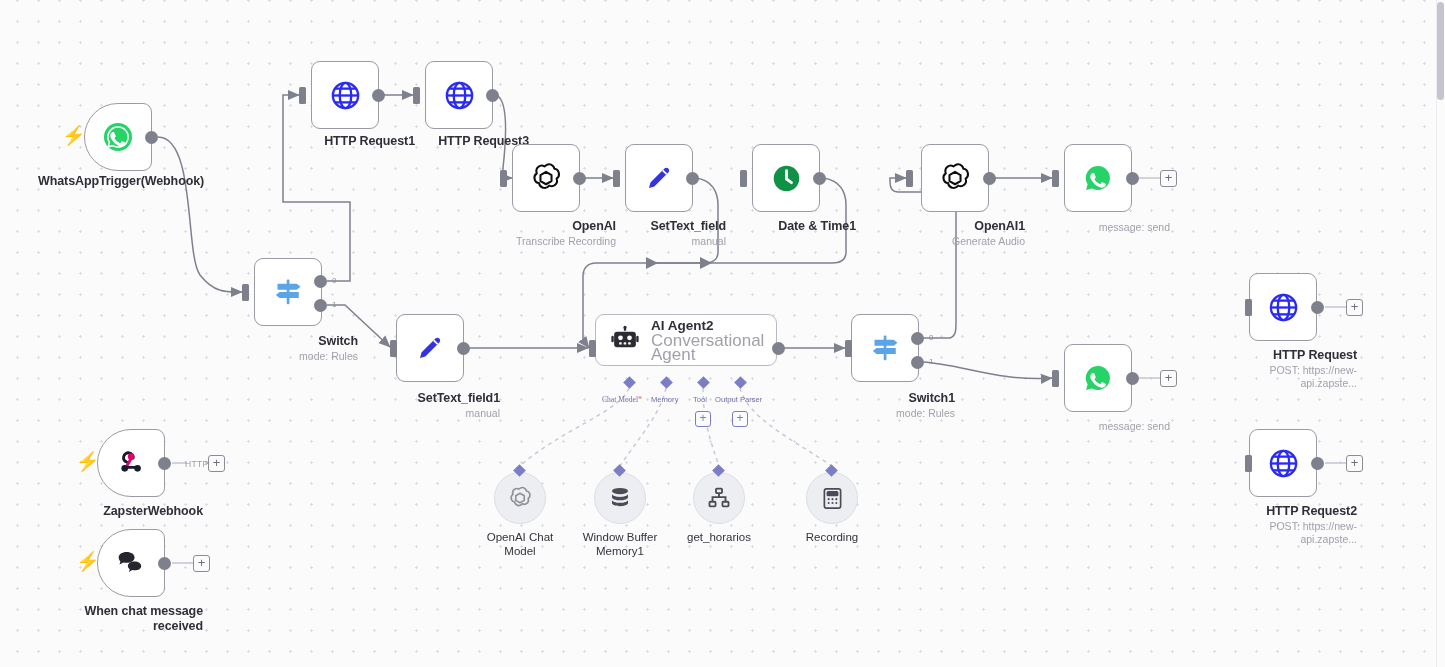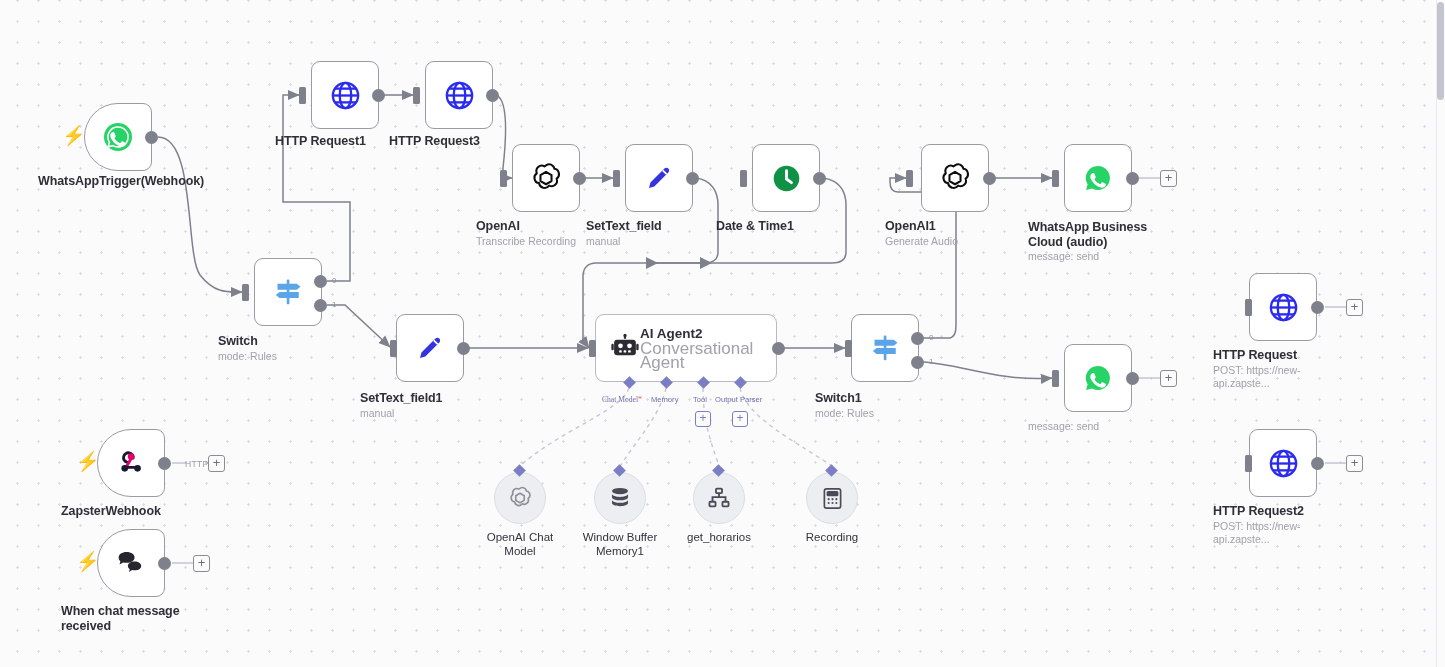--- a/index.html
+++ b/index.html
@@ -29,31 +29,32 @@
     border: 1.4px solid #9a9ba3;
     border-radius: 9px;
     display: flex; align-items: center; justify-content: center;
     z-index: 5;
   }
   .node.trigger {
     border-top-left-radius: 34px;
     border-bottom-left-radius: 34px;
   }
   .node.wide {
-    width: 182px; height: 68px;
+    width: 182px; height: 52px;
     border-color: #b8b9c4;
     justify-content: flex-end;
     padding-left: 14px;
+    gap: 11px;
   }
   .node-icon { display: flex; align-items: center; justify-content: center; }
 
   
   .cap {
     position: absolute;
-    text-align: left;
+    text-align: right;
     z-index: 4;
     pointer-events: none;
   }
   .cap .t {
     font-size: 12.5px;
     font-weight: bold;
     color: #2f2f38;
     line-height: 14.5px;
     letter-spacing: -0.1px;
   }
@@ -358,21 +359,20 @@
     <span class="node-icon">
       <svg width="34" height="34" viewBox="0 0 34 34">
           <path d="M17 5 A12 12 0 0 0 6.6 23.3 L5.1 28.9 L10.9 27.4 A12 12 0 1 0 17 5 Z" fill="#25D366"></path>
           <path d="M13.4 12.6c-.3-.7-.6-.7-.9-.7h-.7c-.3 0-.7.1-1.1.5s-1.4 1.4-1.4 3.3 1.4 3.8 1.6 4.1c.2.3 2.7 4.3 6.6 5.9 3.3 1.3 3.9 1 4.6.9.7-.1 2.2-.9 2.5-1.8.3-.9.3-1.6.2-1.8-.1-.2-.4-.3-.8-.5-.4-.2-2.2-1.1-2.6-1.2-.3-.1-.6-.2-.8.2-.2.4-.9 1.2-1.1 1.4-.2.2-.4.3-.8.1-.4-.2-1.6-.6-3-1.9-1.1-1-1.9-2.2-2.1-2.6-.2-.4 0-.6.2-.8l.6-.7c.2-.2.2-.4.3-.6.1-.2 0-.5-.1-.7l-1.2-2.9z" fill="#fff"></path>
         </svg>
     </span>
   </div>
   <div class="out-port" style="left:1126px; top:172px;"></div>
   <div class="plus-btn" style="left:1160px; top:170px;">+</div>
   <div class="cap" style="left:1028px; top:220px; width:142px;">
-    <div class="t">WhatsApp Business Cloud (audio)</div>
     <div class="s">message: send</div>
   </div>
 
   <div class="in-port" style="left:242px; top:284px;"></div>
   <div class="node" style="left:254px; top:258px;">
     <span class="node-icon">
       <svg width="34" height="34" viewBox="0 0 24 24" fill="#5ba4e8">
         <rect x="11.1" y="3.1" width="1.9" height="17.6" rx="0.7"></rect>
         <path d="M4.6 6.2 h13.6 l2.6 2.1 -2.6 2.1 h-13.6 z"></path>
         <path d="M19.6 12.0 h-13.6 l-2.6 2.1 2.6 2.1 h13.6 z"></path>

